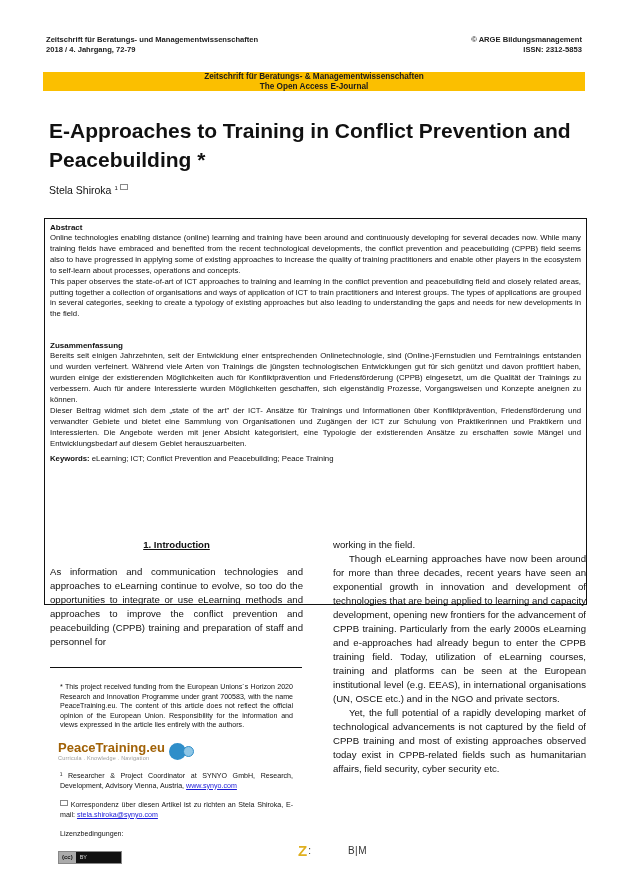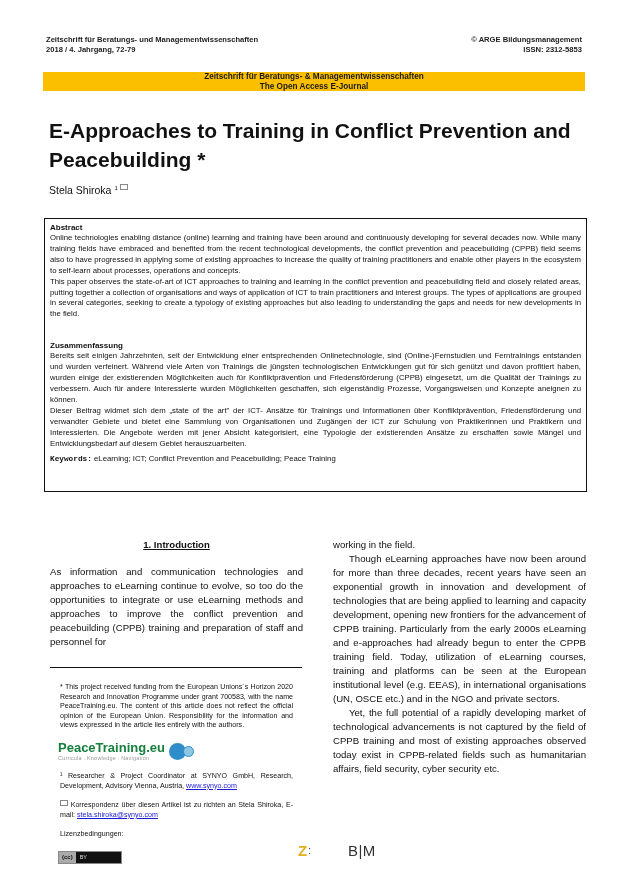--- a/index.html
+++ b/index.html
@@ -5,48 +5,48 @@
   html, body { margin: 0; padding: 0; background: #ffffff; }
   body { width: 633px; height: 895px; position: relative; overflow: hidden; font-family: "Liberation Sans", sans-serif; color: #111; }
   .meta { position: absolute; top: 35px; font-size: 7.6px; line-height: 10px; color: #222; font-weight: bold; }
   .meta.left { left: 46px; }
   .meta.right { right: 51px; text-align: right; }
   .banner { position: absolute; left: 43px; top: 72px; width: 542px; height: 19px; background: #fbbf00; display: flex; justify-content: space-between; align-items: center; padding: 0 7px 0 7px; box-sizing: border-box; font-weight: bold; font-size: 8.2px; color: #1a1a1a; flex-direction: column; }
   .title { position: absolute; left: 49px; top: 116px; width: 560px; font-size: 21px; font-weight: bold; line-height: 29px; color: #111; }
   .author { position: absolute; left: 49px; top: 184px; font-size: 10.5px; color: #111; }
   .author sup { font-size: 6px; vertical-align: super; }
   .mail-icon { display: inline-block; width: 8px; height: 6px; border: 0.8px solid #888; box-sizing: border-box; margin-left: 2px; position: relative; top: -4px; }
-  .abstract-box { position: absolute; left: 44px; top: 218px; width: 543px; height: 274px; border: 1.2px solid #111; box-sizing: border-box; padding: 3px 5px; font-size: 7.75px; line-height: 10.9px; text-align: justify; }
+  .abstract-box { position: absolute; left: 44px; top: 218px; width: 543px; height: 387px; border: 1.2px solid #111; box-sizing: border-box; padding: 3px 5px; font-size: 7.75px; line-height: 10.9px; text-align: justify; }
   .abstract-box h4 { margin: 0; font-size: 8px; font-weight: bold; line-height: 11px; }
   .abstract-box p { margin: 0; }
   .abstract-box .gap { margin-top: 20px; }
   .kw { margin-top: 5px !important; }
-  .kw b { font-weight: bold; font-family: Liberation Mono, monospace; }
+  .kw b { font-weight: bold; }
   .col { position: absolute; width: 253px; font-size: 9.6px; line-height: 14px; text-align: justify; color: #111; }
   .col.left { left: 50px; top: 538px; }
   .col.right { left: 333px; top: 538px; }
   .col h3 { margin: 0 0 13px 0; text-align: center; font-size: 9.6px; font-weight: bold; text-decoration: underline; }
   .col p { margin: 0; }
   .indent { text-indent: 16px; }
   .fn-rule { position: absolute; left: 50px; top: 667px; width: 252px; border-top: 1px solid #111; }
   .footnotes { position: absolute; left: 50px; top: 673px; width: 253px; font-size: 7.1px; line-height: 9.6px; text-align: justify; color: #111; }
   .footnotes p { margin: 10px; }
   .logo { display: flex; align-items: center; margin: 2px 0 2px 8px; }
-  .logo-text { color: #15803d; font-weight: bold; font-size: 13px; line-height: 14px; }
+  .logo-text { color: #a16207; font-weight: bold; font-size: 13px; line-height: 14px; }
   .logo-sub { color: #9a9a9a; font-size: 5.5px; line-height: 7px; letter-spacing: 0.2px; }
   .logo-globe { width: 17px; height: 17px; border-radius: 50%; background: #2f8ec9; margin-left: 4px; position: relative; }
   .logo-globe::after { content: ""; position: absolute; right: -8px; top: 3px; width: 11px; height: 11px; border-radius: 50%; background: #8ec6e6; border: 1px solid #2f8ec9; box-sizing: border-box; }
   a { color: #1a1ad6; text-decoration: underline; }
   .cc { display: inline-flex; align-items: center; width: 62px; height: 11px; background: #111; border: 1px solid #888; margin-left: 8px; margin-top: 1px; }
   .cc .cc-left { background: #aaa; color: #111; font-size: 6px; font-weight: bold; height: 11px; line-height: 11px; padding: 0 3px; }
   .cc .cc-right { color: #ddd; font-size: 5.5px; padding-left: 4px; }
   .zbm { position: absolute; left: 298px; top: 842px; font-size: 12px; display: flex; align-items: center; }
   .zbm .z { color: #e0b020; font-weight: bold; font-size: 15px; }
   .zbm .colon { color: #333; font-size: 10px; margin: 0 1px; }
-  .zbm .bm { color: #333; font-size: 15px; letter-spacing: 0.5px; padding-left: 36px; }
+  .zbm .bm { color: #333; font-size: 10px; letter-spacing: 0.5px; padding-left: 36px; }
 </style>
 </head>
 <body>
 
 <div class="meta left">
   <div>Zeitschrift für Beratungs- und Managementwissenschaften</div>
   <div>2018 / 4. Jahrgang, 72-79</div>
 </div>
 <div class="meta right">
   <div>© ARGE Bildungsmanagement</div>

